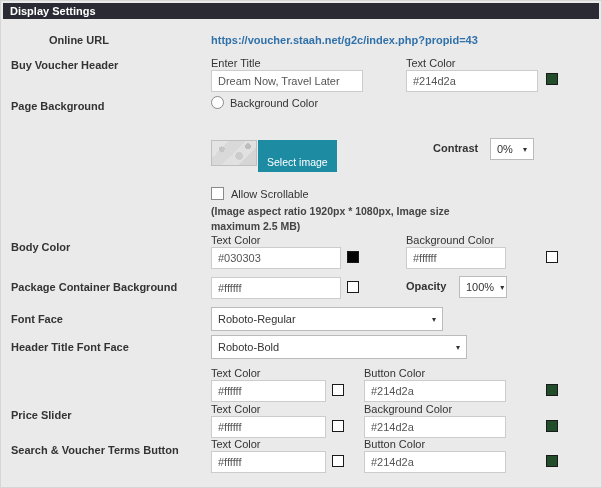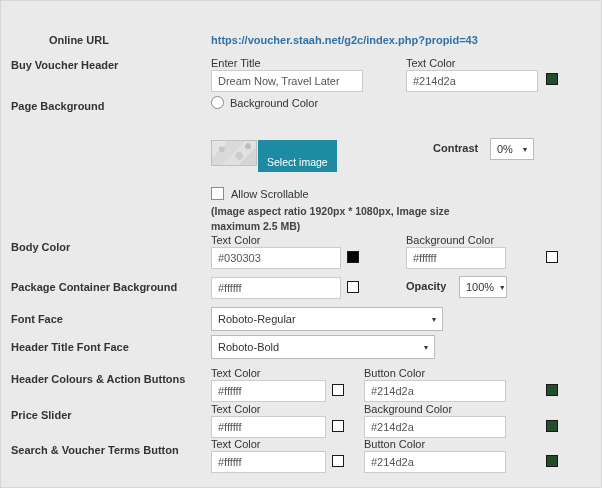--- a/index.html
+++ b/index.html
@@ -47,20 +47,23 @@
     font-size:11px; color:#333333; padding:0 6px; cursor:pointer; white-space:nowrap;
   }
   .select.big { height:24px; }
   .chev { font-size:8px; color:#333333; margin-left:6px; }
 </style>
 </head>
 <body>
 
 <div class="panel">
 
+  <div class="titlebar">
+    <span>Display Settings</span>
+  </div>
 
   <div class="lbl" style="left:10px; top:33px;margin-left:38px;">Online URL</div>
   <a class="link" style="left:210px; top:33px;" href="#">https://voucher.staah.net/g2c/index.php?propid=43</a>
 
   <div class="lbl" style="left:10px; top:58px;">Buy Voucher Header</div>
   <div class="sublbl" style="left:210px; top:56px;">Enter Title</div>
   <input class="inp" style="left: 210px; top: 69px; width: 152px;" value="Dream Now, Travel Later">
   <div class="sublbl" style="left:405px; top:56px;">Text Color</div>
   <input class="inp" style="left: 405px; top: 69px; width: 132px;" value="#214d2a">
   <div class="swatch" style="left: 545px; top: 72px; background: rgb(33, 77, 42);"></div>
@@ -101,26 +104,25 @@
     <span class="chev">▾</span>
   </div>
 
   <div class="lbl" style="left:10px; top:312px;">Font Face</div>
   <div class="select big" style="left:210px; top:306px; width:232px;">
     <span>Roboto-Regular</span>
     <span class="chev">▾</span>
   </div>
 
   <div class="lbl" style="left:10px; top:340px;">Header Title Font Face</div>
-  <div class="select big" style="left:210px; top:334px; width:224px;">
+  <div class="select big" style="left:210px; top:334px; width:256px;">
     <span>Roboto-Bold</span>
     <span class="chev">▾</span>
   </div>
 
-  <div class="lbl" style="left:10px; top:372px;">Header Colours &amp; Action Buttons</div>
   <div class="sublbl" style="left:210px; top:366px;">Text Color</div>
   <input class="inp" style="left: 210px; top: 379px; width: 115px;" value="#ffffff">
   <div class="swatch" style="left: 331px; top: 383px; background: rgb(255, 255, 255);"></div>
   <div class="sublbl" style="left:363px; top:366px;">Button Color</div>
   <input class="inp" style="left: 363px; top: 379px; width: 142px;" value="#214d2a">
   <div class="swatch" style="left: 545px; top: 383px; background: rgb(33, 77, 42);"></div>
 
   <div class="lbl" style="left:10px; top:408px;">Price Slider</div>
   <div class="sublbl" style="left:210px; top:402px;">Text Color</div>
   <input class="inp" style="left: 210px; top: 415px; width: 115px;" value="#ffffff">

